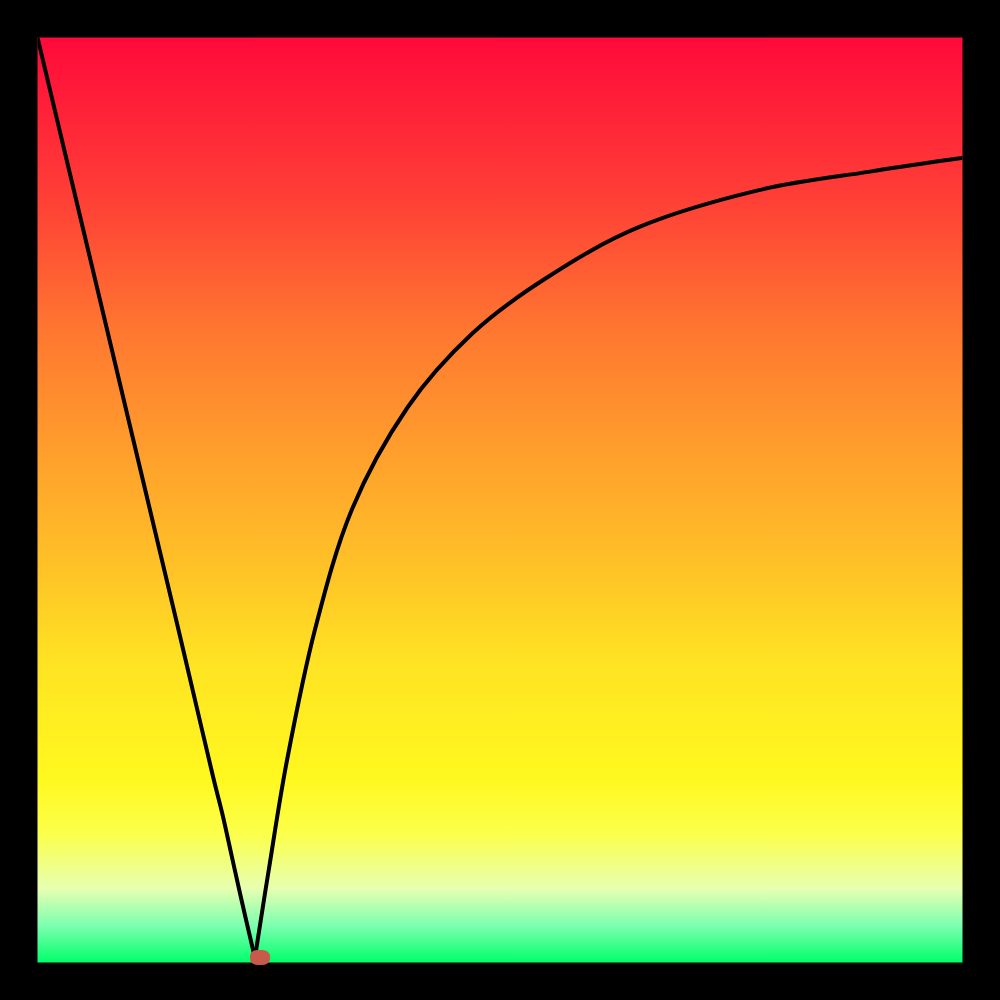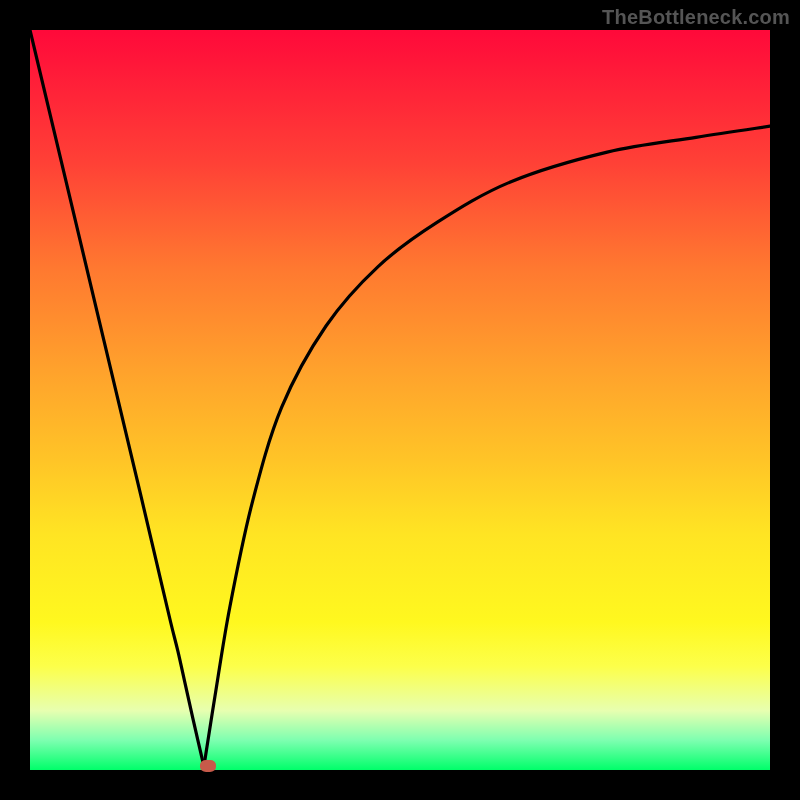--- a/index.html
+++ b/index.html
@@ -59,21 +59,20 @@
     height: 12px;
     background: #c75a4a;
     border-radius: 6px / 5px;
     transform: translate(-50%, -50%);
   }
 </style>
 </head>
 <body>
 
 <div class="frame">
-  <div class="watermark">TheBottleneck.com</div>
   <div class="plot-area">
     <svg class="curve" viewBox="0 0 740 740" preserveAspectRatio="none">
       <path id="curve-left" fill="none" stroke="#000" stroke-width="3.2" stroke-linecap="round" stroke-linejoin="round" d="M 0 0 C 6.17 25.90, 24.67 103.60, 37.00 155.40 C 49.33 207.20, 61.67 259.00, 74.00 310.80 C 86.33 362.60, 102.37 429.82, 111.00 466.20 C 119.63 502.58, 120.87 508.13, 125.80 529.10 C 130.73 550.07, 136.90 576.58, 140.60 592.00 C 144.30 607.42, 145.53 611.12, 148.00 621.60 C 150.47 632.08, 152.93 643.80, 155.40 654.90 C 157.87 666.00, 159.72 674.63, 162.80 688.20 C 165.88 701.77, 172.05 728.28, 173.90 736.30"></path>
       <path id="curve-right" fill="none" stroke="#000" stroke-width="3.2" stroke-linecap="round" stroke-linejoin="round" d="M 173.89999999999998 736.3 C 175.75 724.58, 180.68 692.52, 185.00 666.00 C 189.32 639.48, 193.63 609.27, 199.80 577.20 C 205.97 545.13, 213.37 506.90, 222.00 473.60 C 230.63 440.30, 239.27 407.00, 251.60 377.40 C 263.93 347.80, 279.97 319.43, 296.00 296.00 C 312.03 272.57, 329.30 254.07, 347.80 236.80 C 366.30 219.53, 384.80 206.58, 407.00 192.40 C 429.20 178.22, 452.63 163.42, 481.00 151.70 C 509.37 139.98, 546.37 129.50, 577.20 122.10 C 608.03 114.70, 638.87 111.62, 666.00 107.30 C 693.13 102.98, 727.67 98.05, 740.00 96.20"></path>
     </svg>
     <div class="dot" id="marker-dot" style="left: 177.6px; top: 736.3px;"></div>
   </div>
 </div>
 
 </body></html>

